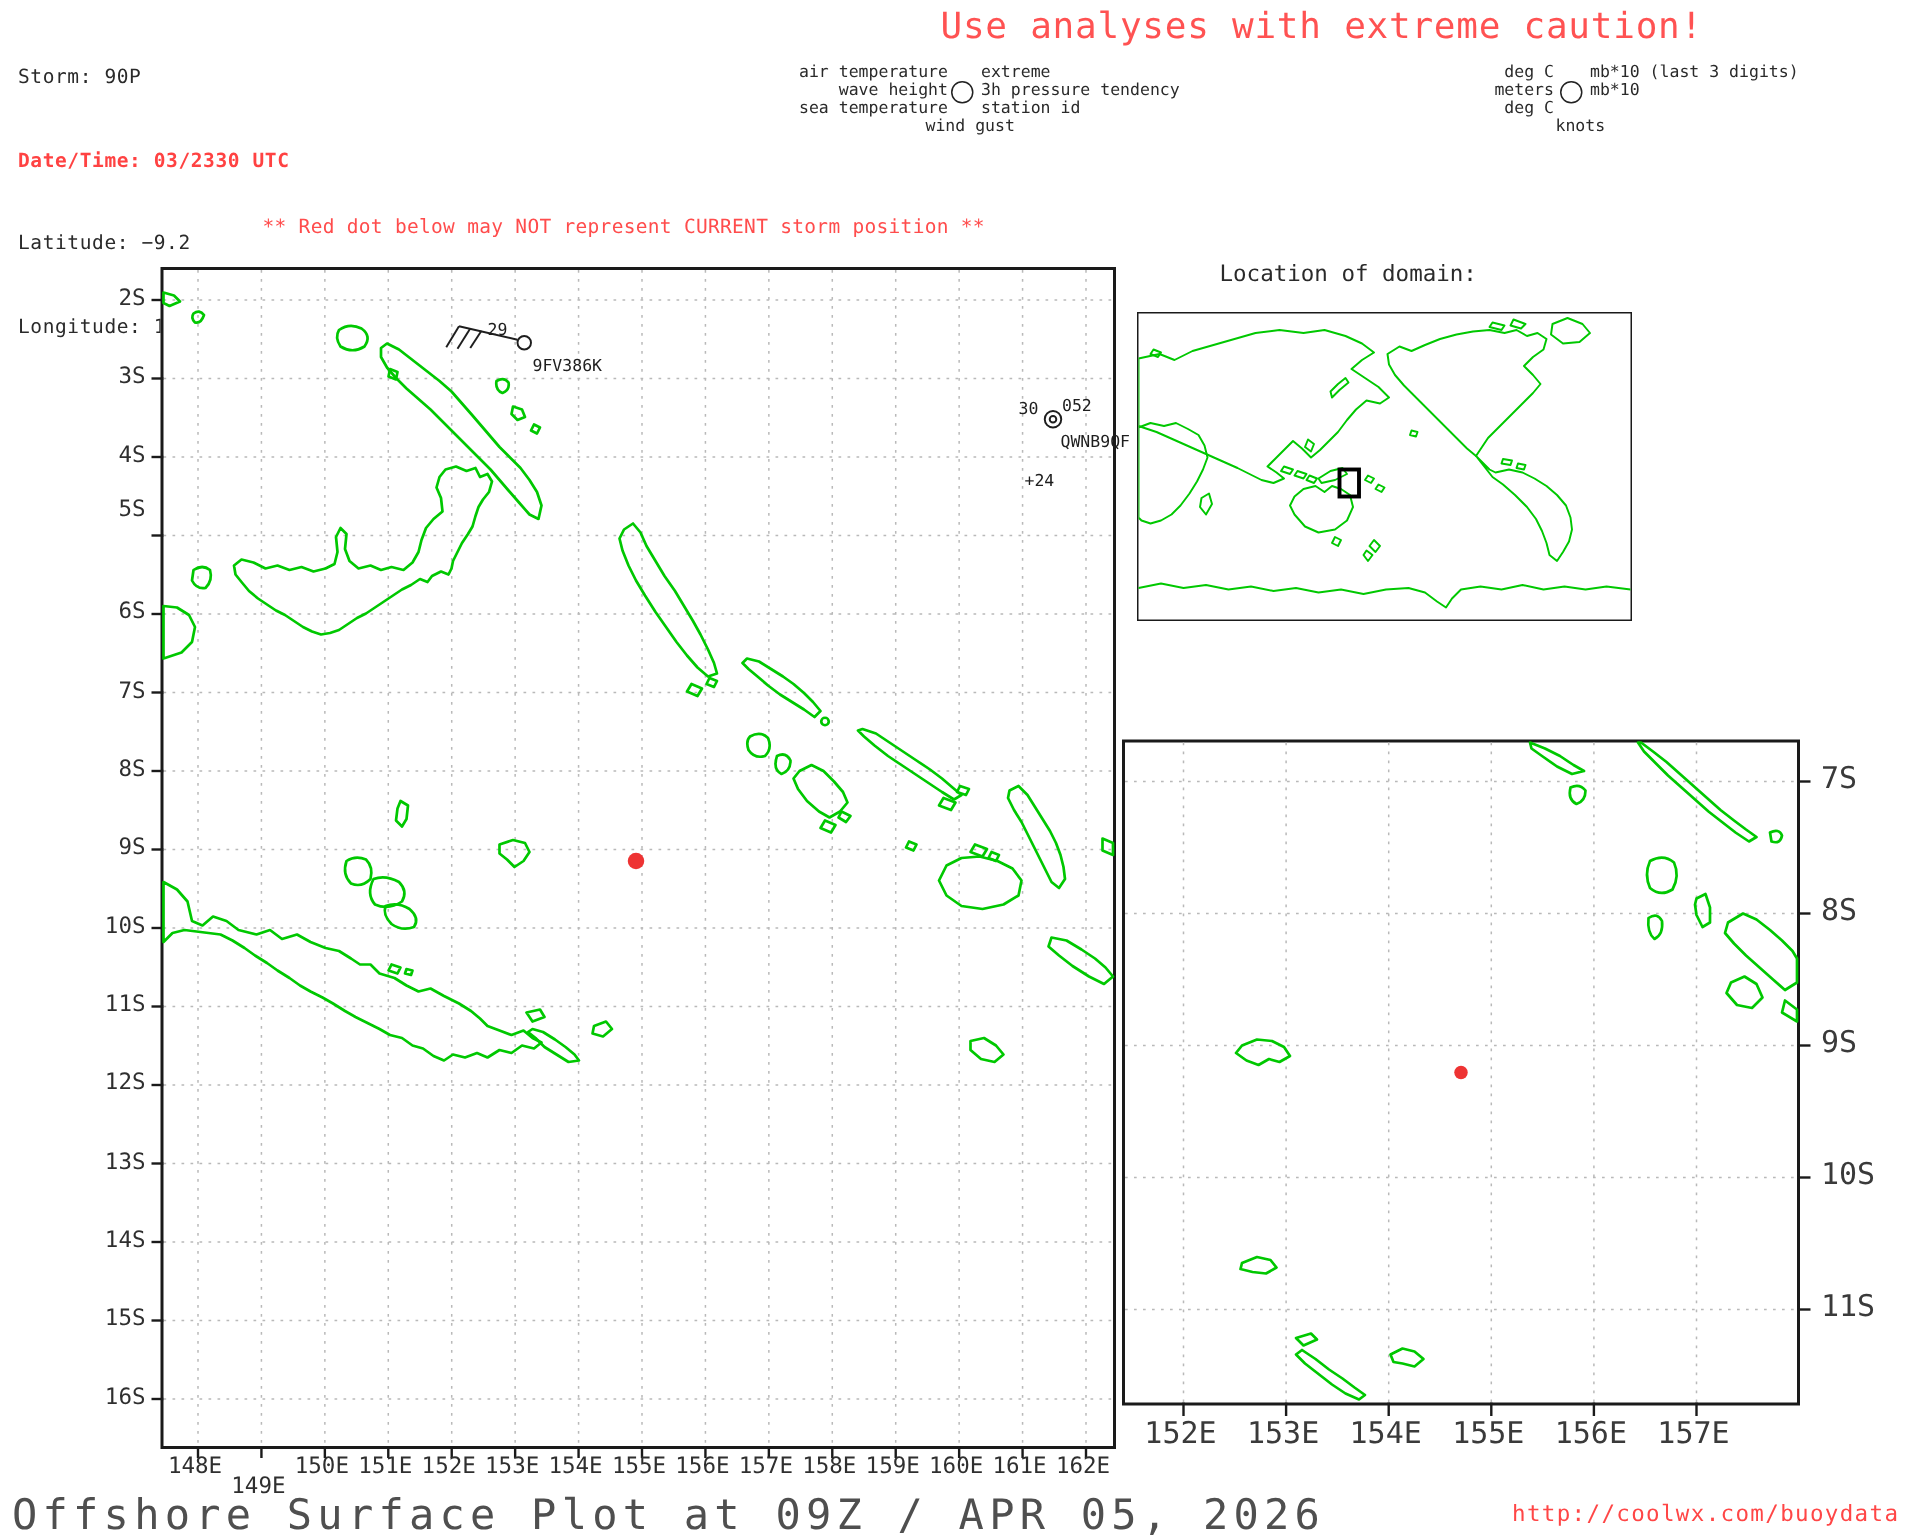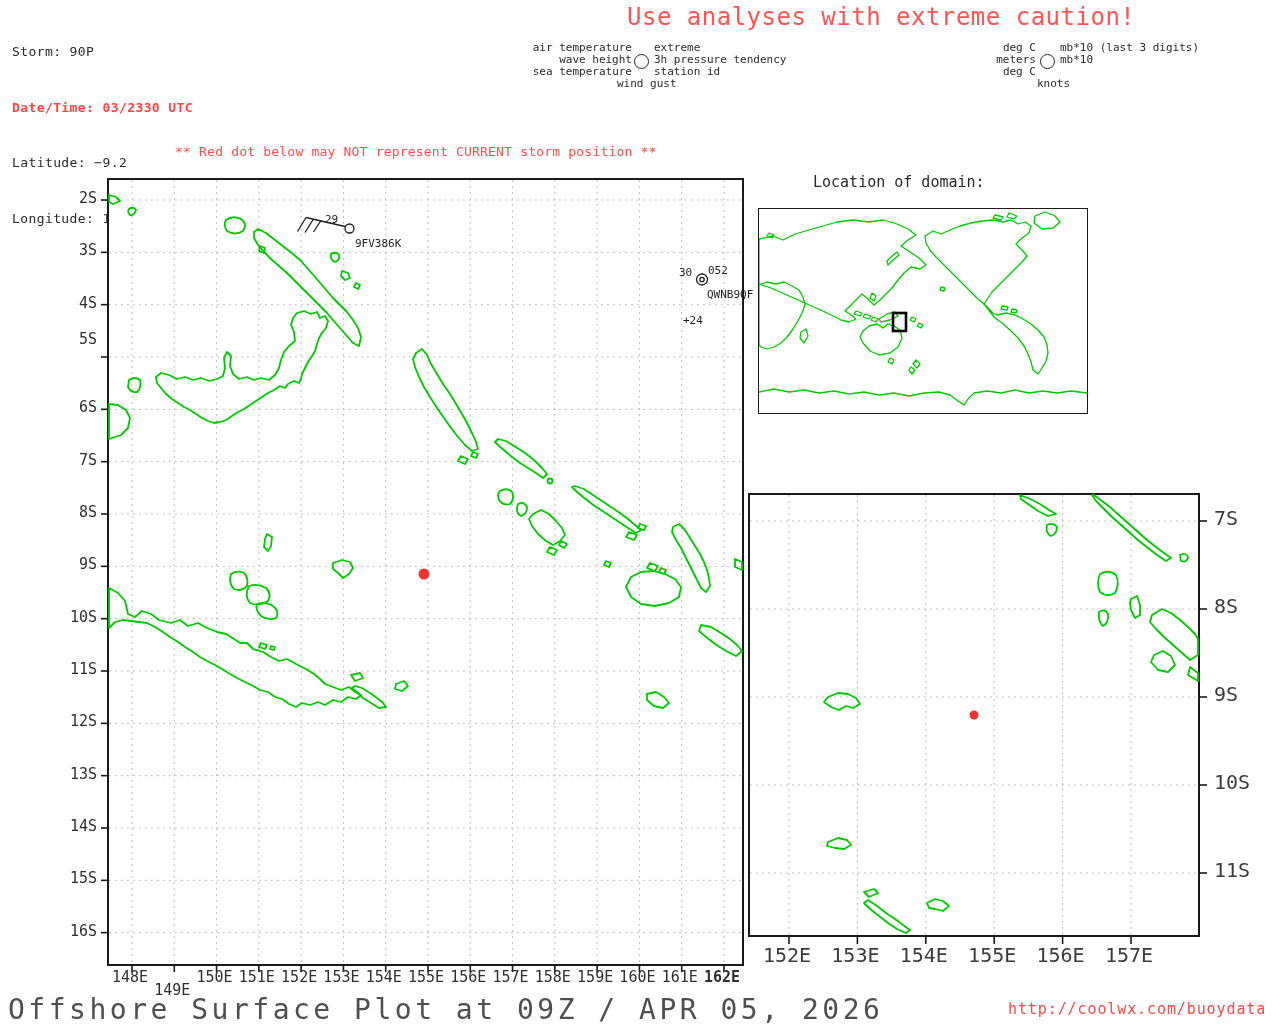--- a/index.html
+++ b/index.html
@@ -294,21 +294,21 @@
     <div class="axis-label axis-main" style="left: 276.143px; top: 968px; width: 46px; text-align: center;">152E</div>
     <div class="axis-label axis-main" style="left: 318.428px; top: 968px; width: 46px; text-align: center;">153E</div>
     <div class="axis-label axis-main" style="left: 360.714px; top: 968px; width: 46px; text-align: center;">154E</div>
     <div class="axis-label axis-main" style="left: 403px; top: 968px; width: 46px; text-align: center;">155E</div>
     <div class="axis-label axis-main" style="left: 445.286px; top: 968px; width: 46px; text-align: center;">156E</div>
     <div class="axis-label axis-main" style="left: 487.571px; top: 968px; width: 46px; text-align: center;">157E</div>
     <div class="axis-label axis-main" style="left: 529.857px; top: 968px; width: 46px; text-align: center;">158E</div>
     <div class="axis-label axis-main" style="left: 572.143px; top: 968px; width: 46px; text-align: center;">159E</div>
     <div class="axis-label axis-main" style="left: 614.428px; top: 968px; width: 46px; text-align: center;">160E</div>
     <div class="axis-label axis-main" style="left: 656.714px; top: 968px; width: 46px; text-align: center;">161E</div>
-    <div class="axis-label axis-main" style="left: 699px; top: 968px; width: 46px; text-align: center; font-weight: bold;">162E</div>
+    <div class="axis-label axis-main" style="left: 699px; top: 968px; width: 46px; text-align: center;">162E</div>
     <div class="axis-label axis-main" style="left: 51px; top: 189px; width: 46px; text-align: right;">2S</div>
     <div class="axis-label axis-main" style="left: 51px; top: 241.333px; width: 46px; text-align: right;">3S</div>
     <div class="axis-label axis-main" style="left: 51px; top: 293.667px; width: 46px; text-align: right;">4S</div>
     <div class="axis-label axis-main" style="left: 51px; top: 330px; width: 46px; text-align: right;">5S</div>
     <div class="axis-label axis-main" style="left: 51px; top: 398.333px; width: 46px; text-align: right;">6S</div>
     <div class="axis-label axis-main" style="left: 51px; top: 450.666px; width: 46px; text-align: right;">7S</div>
     <div class="axis-label axis-main" style="left: 51px; top: 503px; width: 46px; text-align: right;">8S</div>
     <div class="axis-label axis-main" style="left: 51px; top: 555.333px; width: 46px; text-align: right;">9S</div>
     <div class="axis-label axis-main" style="left: 51px; top: 607.666px; width: 46px; text-align: right;">10S</div>
     <div class="axis-label axis-main" style="left: 51px; top: 660px; width: 46px; text-align: right;">11S</div>

